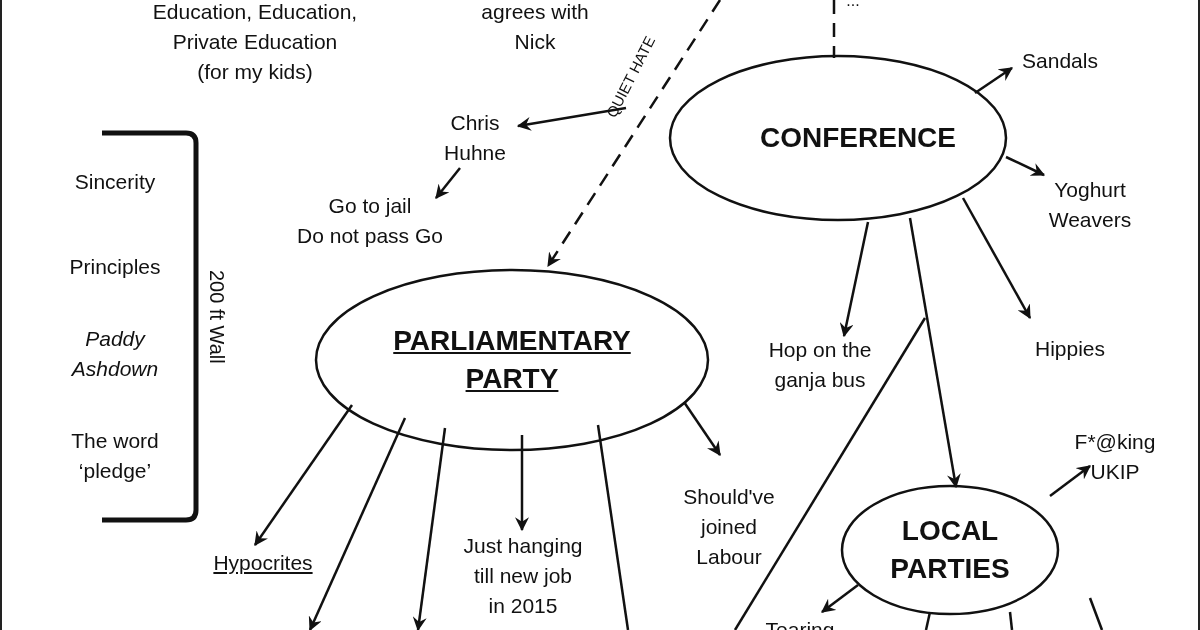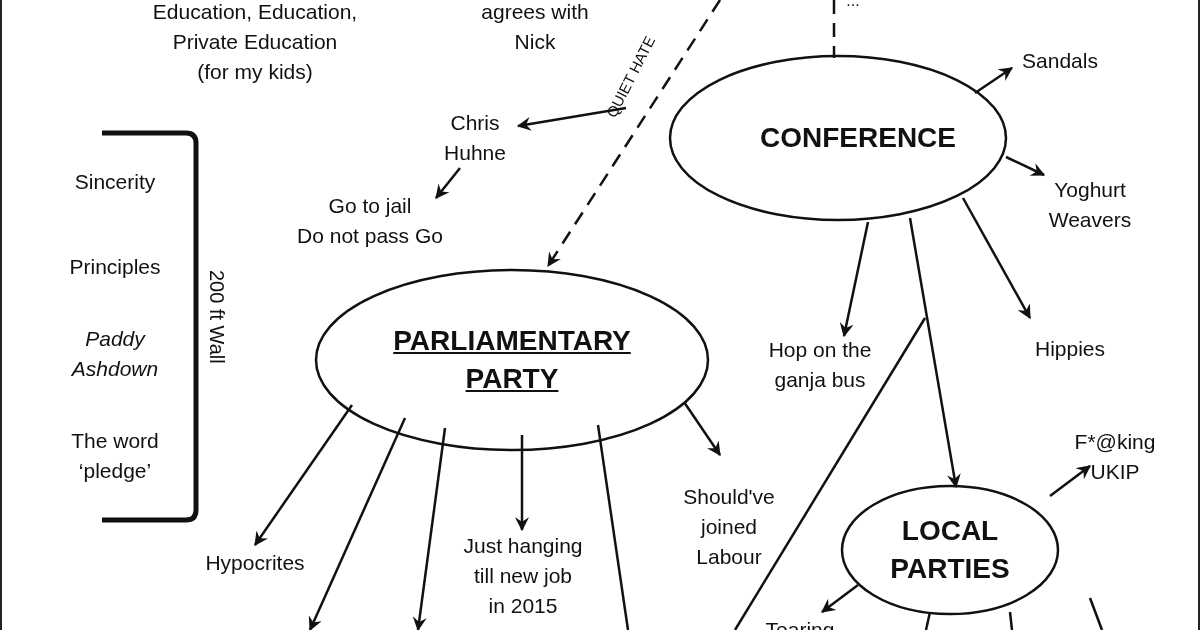--- a/index.html
+++ b/index.html
@@ -77,21 +77,21 @@
 <div class="lbl" style="left:430px;top:108px;width:90px;">Chris
 Huhne</div>
 <div class="lbl" style="left:270px;top:191px;width:200px;">Go to jail
 Do not pass Go</div>
 <div class="lbl" style="left:1010px;top:46px;width:100px;">Sandals</div>
 <div class="lbl" style="left:1030px;top:175px;width:120px;">Yoghurt
 Weavers</div>
 <div class="lbl" style="left:1010px;top:322px;width:120px;margin-top:12px;">Hippies</div>
 <div class="lbl" style="left:750px;top:335px;width:140px;">Hop on the
 ganja bus</div>
-<div class="lbl" style="left:185px;top:548px;width:140px;">Hypocrites</div>
+<div class="lbl" style="left:193px;top:548px;width:140px;text-decoration:underline;">Hypocrites</div>
 <div class="lbl" style="left:440px;top:531px;width:166px;">Just hanging
 till new job
 in 2015</div>
 <div class="lbl" style="left:664px;top:462px;width:130px;margin-top:20px;">Should've
 joined
 Labour</div>
 <div class="lbl" style="left:1040px;top:427px;width:150px;">F*@king
 UKIP</div>
 <div class="lbl" style="left:745px;top:615px;width:110px;">Tearing</div>
 <div class="lbl" style="left:838px;top:-14px;width:30px;font-size:16px;">...</div>

